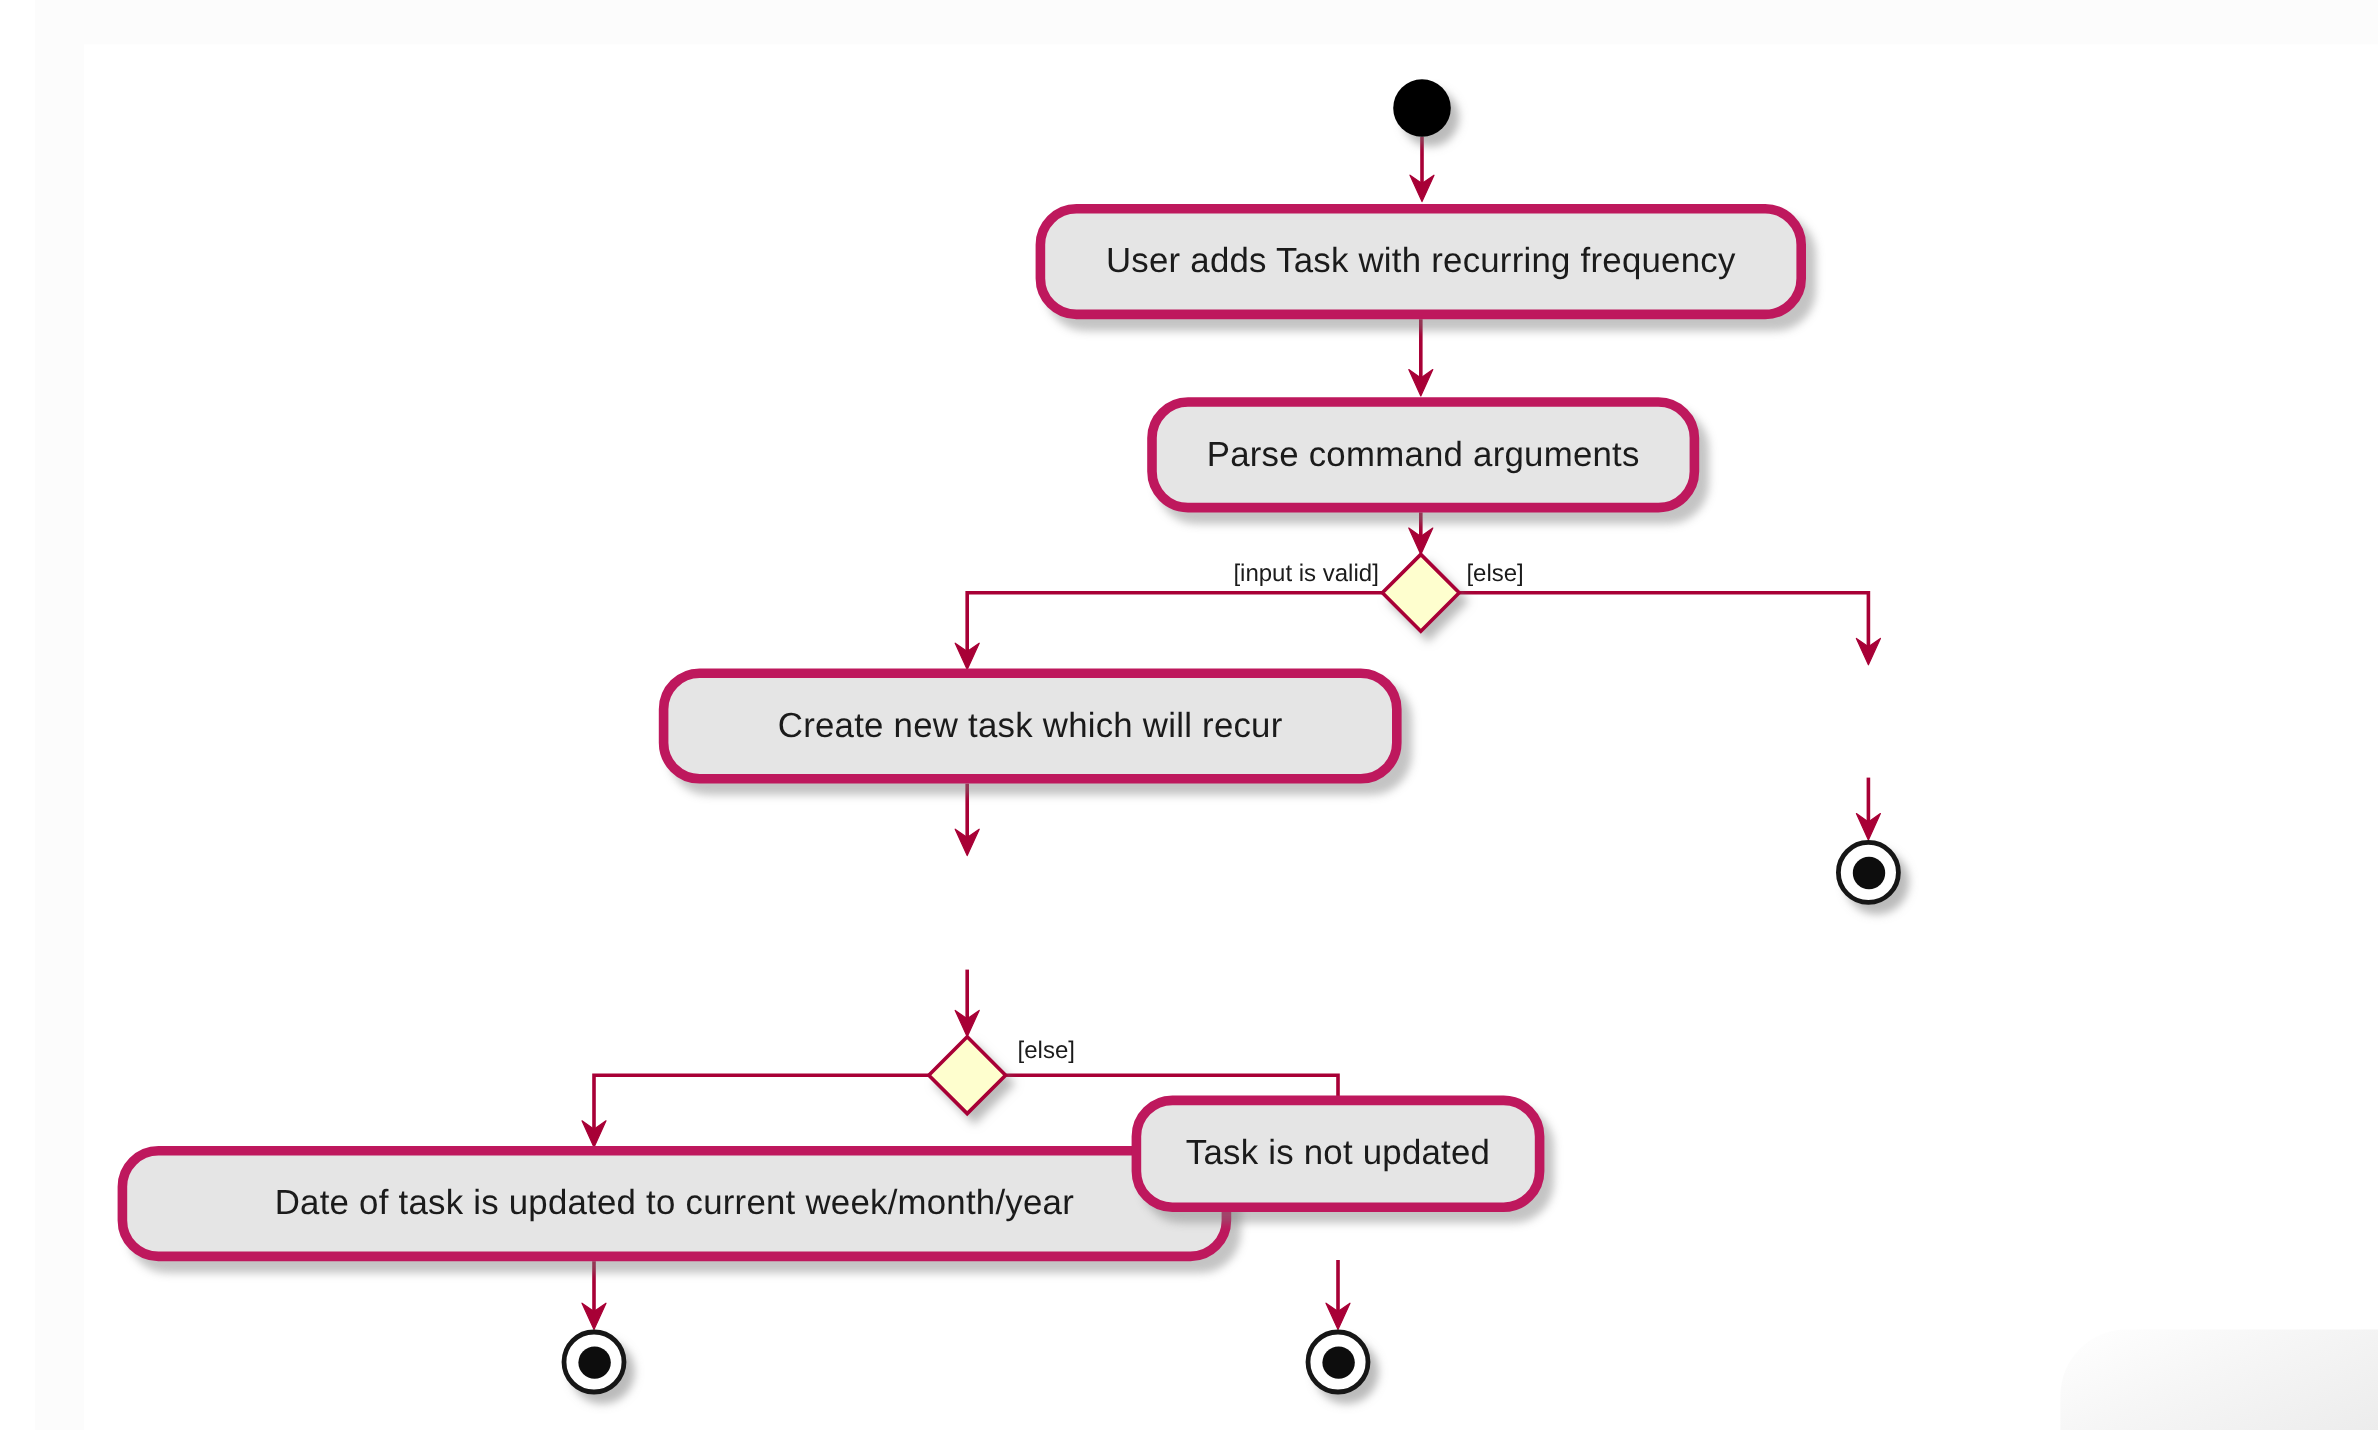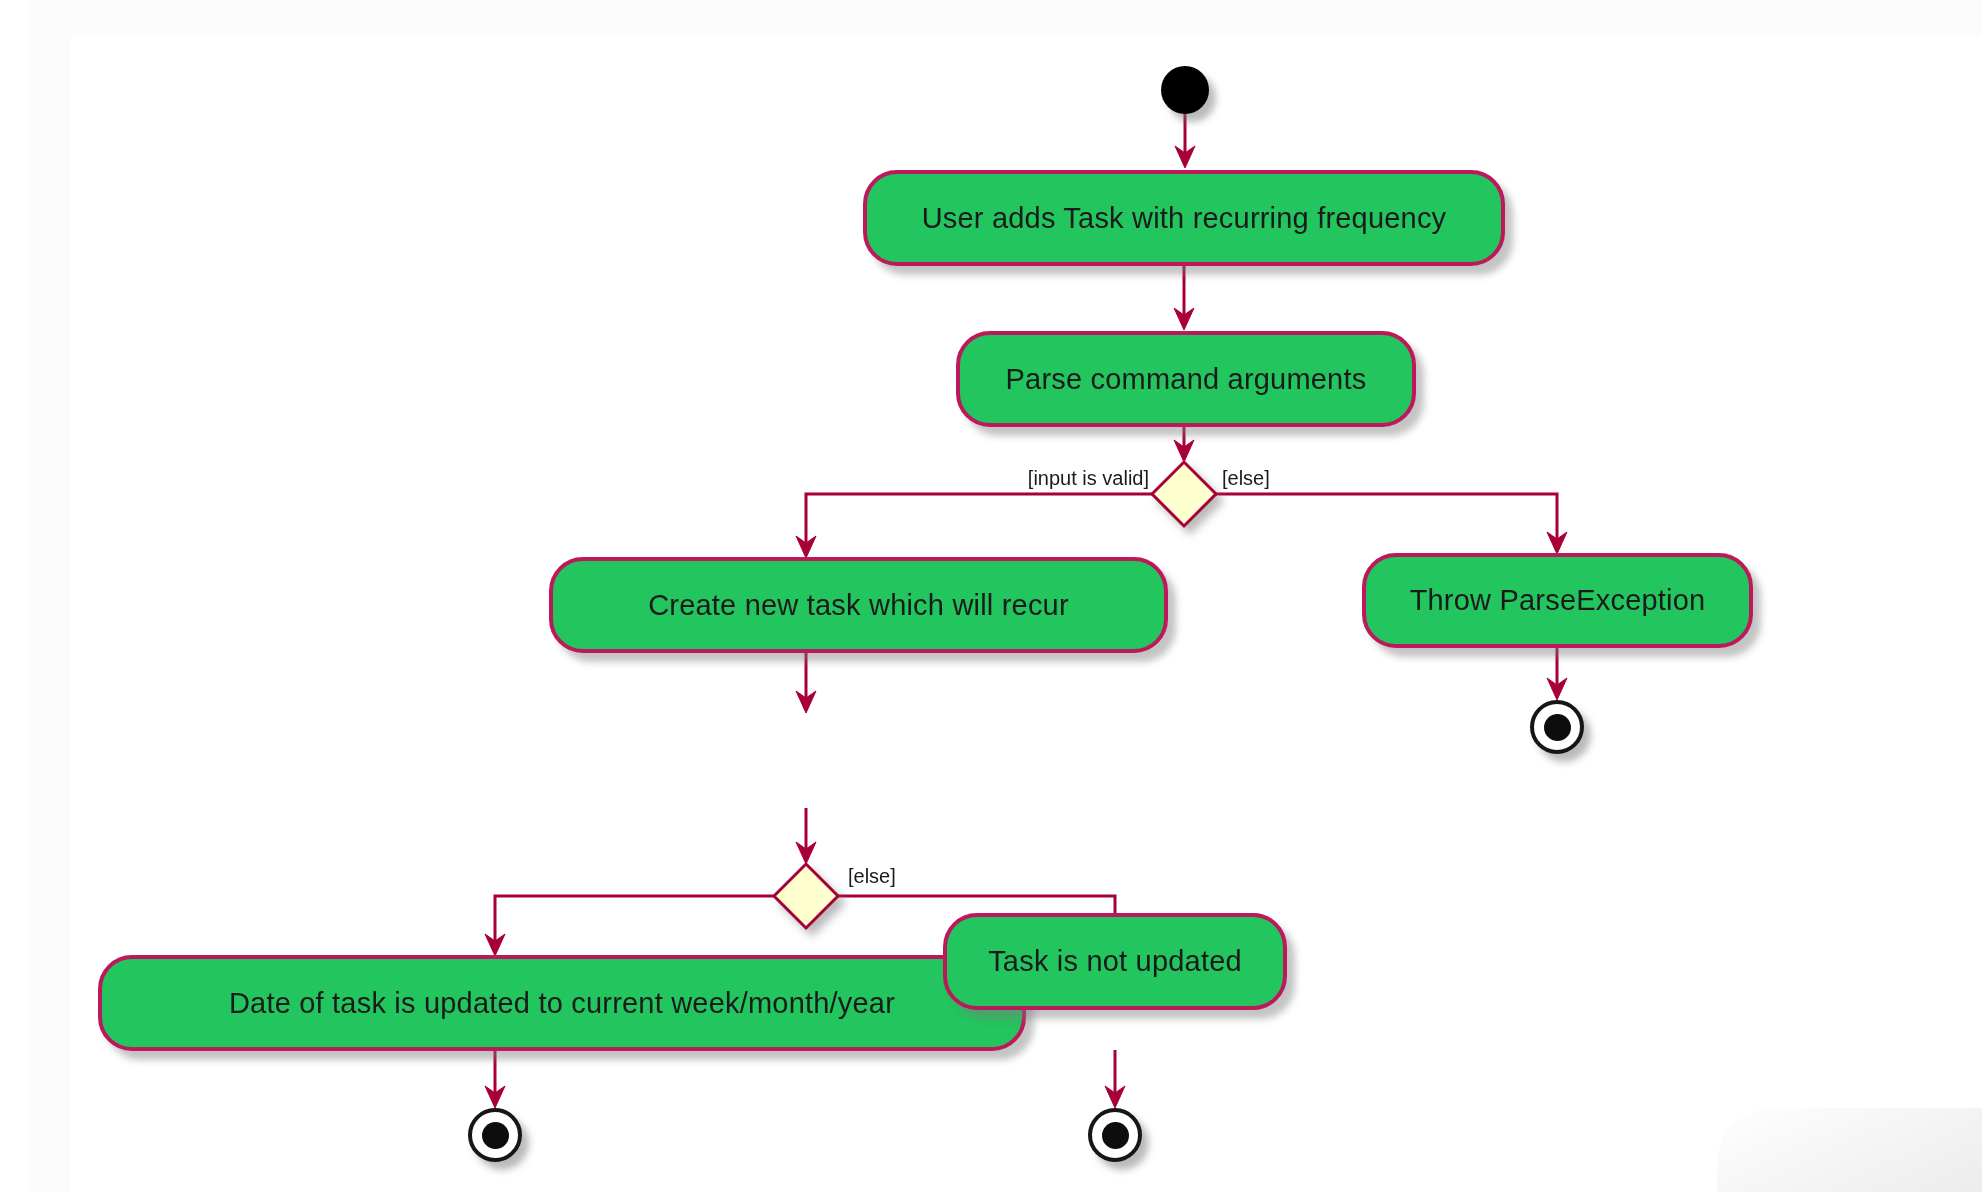--- a/index.html
+++ b/index.html
@@ -50,22 +50,22 @@
   .start-node {
     position: absolute;
     width: 48px; height: 48px;
     background: #000000;
     border-radius: 50%;
     box-shadow: 7px 8px 7px rgba(120,120,120,0.5);
   }
   .activity {
     position: absolute;
     box-sizing: border-box;
-    background: #22c55e;
-    border: 4px solid #be185d;
+    background: #e5e5e5;
+    border: 8px solid #be185d;
     border-radius: 34px;
     box-shadow: 8px 9px 7px rgba(125,125,125,0.45);
     display: flex;
     align-items: center;
     justify-content: center;
     text-align: center;
     font-size: 29px;
     color: #1b1b1b;
     letter-spacing: 0.2px;
   }
@@ -169,23 +169,20 @@
 
 
   <div class="activity" style="left:98px; top:955px; width:928px; height:96px;">
     <span>Date of task is updated to current week/month/year</span>
   </div>
 
   <div class="activity" style="left:943px; top:913px; width:344px; height:97px;">
     <span>Task is not updated</span>
   </div>
 
-  <div class="activity" style="left:1362px; top:553px; width:391px; height:95px;">
-    <span>Throw ParseException</span>
-  </div>
 
   <svg class="diamond" style="left:1144px; top:454px;" width="80" height="80">
     <polygon points="8,40 40,8 72,40 40,72"></polygon>
   </svg>
 
   <svg class="diamond" style="left:766px; top:856px;" width="80" height="80">
     <polygon points="8,40 40,8 72,40 40,72"></polygon>
   </svg>
 
   <div class="guard" style="left:949px; top:462px; width:200px; text-align:right;">[input is valid]</div>

